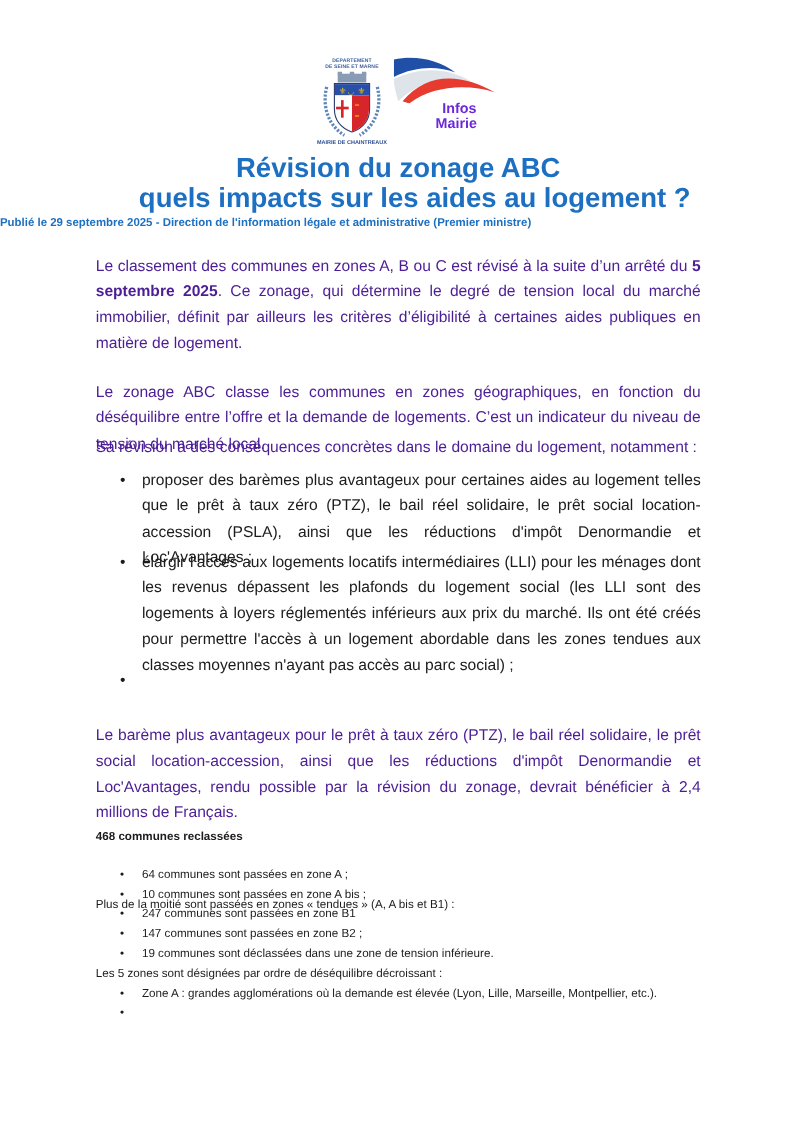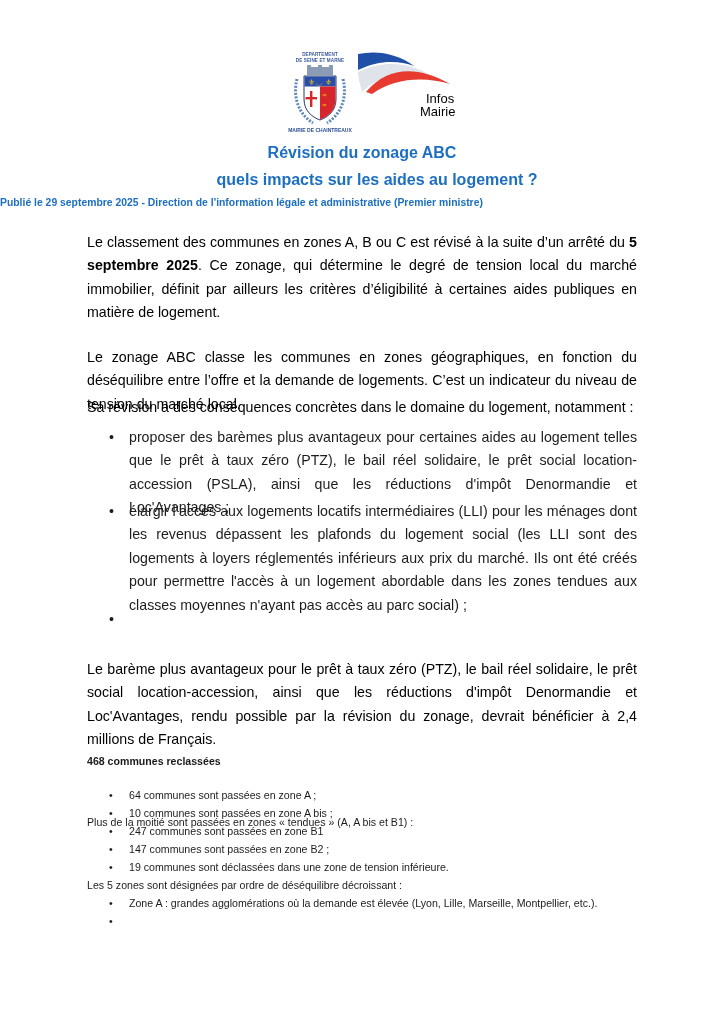--- a/index.html
+++ b/index.html
@@ -4,30 +4,30 @@
   <style>
     html, body { margin: 0; padding: 0; background: #ffffff; }
     body { width: 724px; height: 1024px; position: relative; overflow: hidden; font-family: "Liberation Sans", sans-serif; color: #1a1a1a; }
     .logos { position: absolute; top: 48px; left: 0; width: 724px; height: 90px; }
     .crest { position: absolute; left: 281px; top: 4px; width: 78px; height: 84px; }
     .crest .dept { position: absolute; top: 0; left: 0; width: 78px; text-align: center; font-size: 4.6px; line-height: 5.6px; color: #3a5b9b; font-weight: bold; letter-spacing: 0.1px; }
     .crest .mairie { position: absolute; top: 75px; left: -4px; width: 86px; text-align: center; font-size: 5px; color: #2b4d94; font-weight: bold; }
     .crest svg { position: absolute; top: 13px; left: 12px; }
     .infos { position: absolute; left: 358px; top: 4px; width: 96px; height: 80px; }
     .infos svg { position: absolute; top: 0; left: 0; }
-    .infos .t1, .infos .t2 { position: absolute; font-weight: normal; color: #000000; font-size: 13px; line-height: 13px; margin-left: 24px; }
+    .infos .t1, .infos .t2 { position: absolute; font-weight: bold; color: #6d28d9; font-size: 13px; line-height: 13px; }
     .infos .t1 { left: 44px; top: 40px; }
     .infos .t2 { left: 38px; top: 53px; }
 
-    .title { position: absolute; left: 0; width: 724px; text-align: center; color: #1d6fc1; font-weight: bold; font-size: 16px; line-height: 26px; }
+    .title { position: absolute; left: 0; width: 724px; text-align: center; color: #1d6fc1; font-weight: bold; font-size: 25px; line-height: 26px; }
     .title.l1 { top: 140px; }
     .title.l2 { top: 167px; padding-left: 15px; }
     .subtitle { position: absolute; left: 0; width: 724px; top: 197px; text-align: left; color: #1d6fc1; font-weight: bold; font-size: 10.4px; }
 
-    .para { position: absolute; left: 87px; width: 550px; font-size: 14.2px; line-height: 23.4px; text-align: justify; color: #000000; }
+    .para { position: absolute; left: 87px; width: 550px; font-size: 14.2px; line-height: 23.4px; text-align: justify; color: #4c1d95; }
     .para b { font-weight: bold; }
     .p1 { top: 231px; }
     .p2 { top: 310px; margin-top: 36px; }
     .p3 { top: 396px; }
     .bullets { position: absolute; left: 87px; width: 550px; margin: 0; padding: 0; list-style: none; }
     .bullets li { position: relative; padding-left: 42px; font-size: 14.2px; line-height: 23.4px; text-align: justify; color: #1c1c1c; }
     .bullets li .dot { position: absolute; left: 22px; top: 0; }
     .b1 { top: 426px; }
     .b2 { top: 500px; }
     .b3 { top: 608px; }

